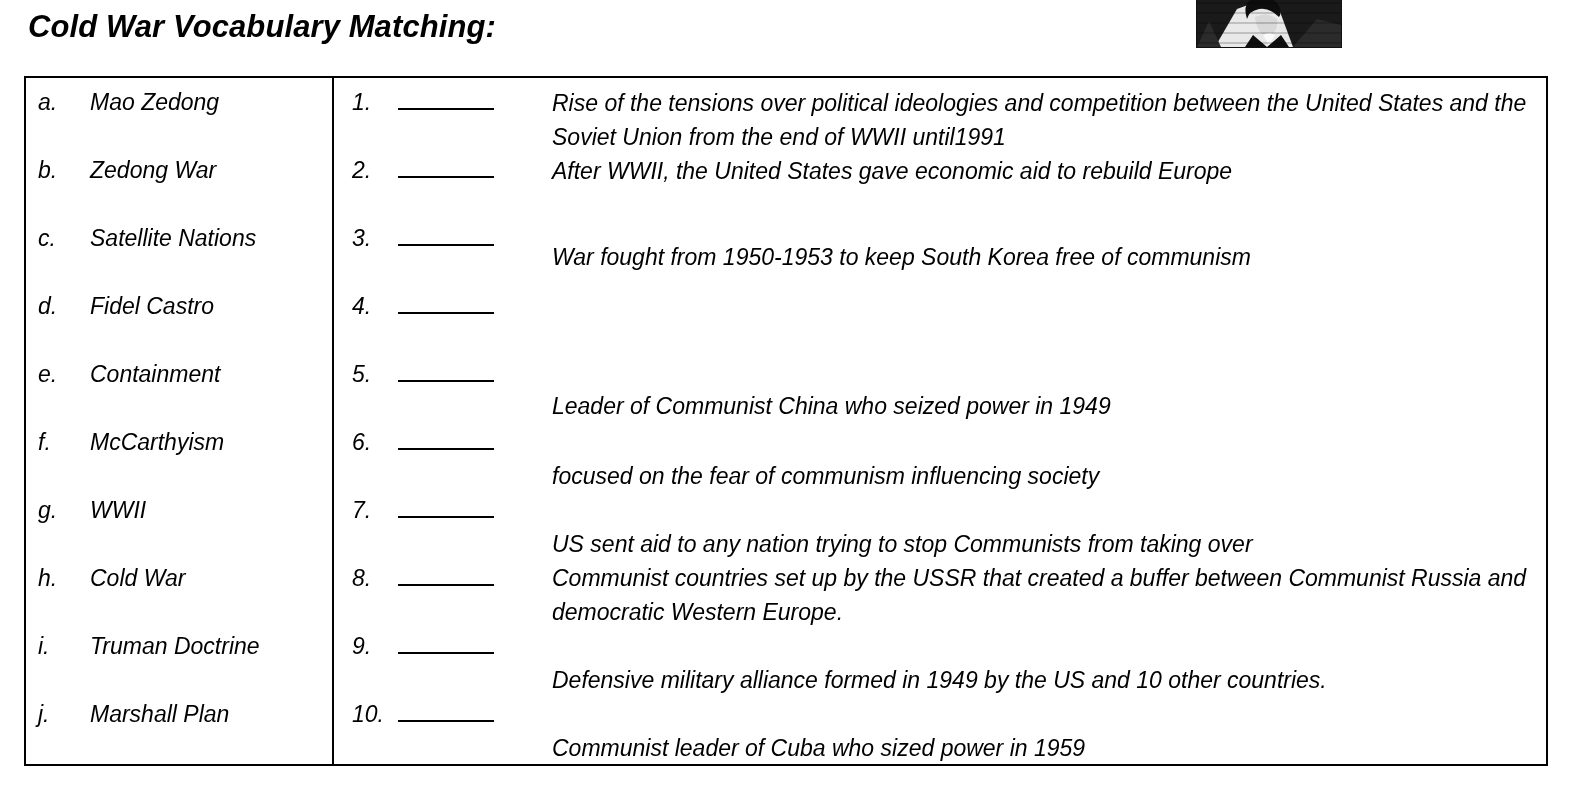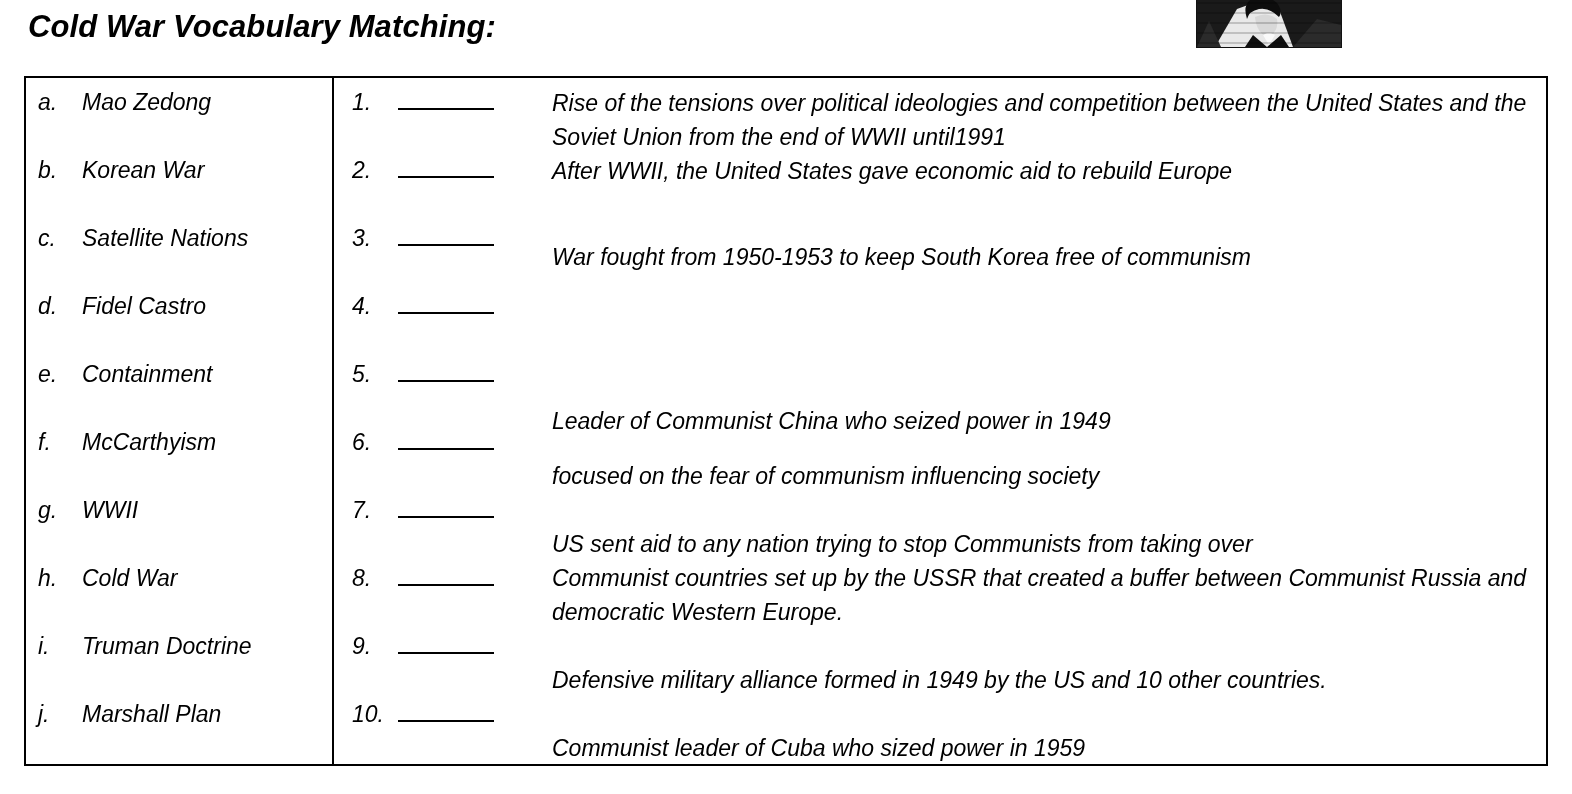--- a/index.html
+++ b/index.html
@@ -90,20 +90,21 @@
     padding-left: 12px;
     font-size: 23px;
     line-height: 28px;
   }
   .term-letter {
     width: 44px;
     flex: none;
   }
   .term-label {
     flex: 1;
+    margin-left: 8px;
   }
 
   .blank-row {
     display: flex;
     align-items: baseline;
     height: 68px;
     padding-left: 18px;
     font-size: 23px;
     line-height: 28px;
   }
@@ -157,21 +158,21 @@
 
   <div class="match-table">
 
     <div class="col-terms">
       <div class="term-row">
         <span class="term-letter">a.</span>
         <span class="term-label">Mao Zedong</span>
       </div>
       <div class="term-row">
         <span class="term-letter">b.</span>
-        <span class="term-label">Korean War</span>
+        <span class="term-label">Zedong War</span>
       </div>
       <div class="term-row">
         <span class="term-letter">c.</span>
         <span class="term-label">Satellite Nations</span>
       </div>
       <div class="term-row">
         <span class="term-letter">d.</span>
         <span class="term-label">Fidel Castro</span>
       </div>
       <div class="term-row">
@@ -240,21 +241,21 @@
       <div class="blank-row">
         <span class="blank-num">10.</span>
         <span class="blank-line"></span>
       </div>
     </div>
 
     <div class="col-defs">
       <div class="def" style="top:8px">Rise of the tensions over political ideologies and competition between the United States and the Soviet Union from the end of WWII until1991</div>
       <div class="def" style="top:76px">After WWII, the United States gave economic aid to rebuild Europe</div>
       <div class="def" style="top:162px">War fought from 1950-1953 to keep South Korea free of communism</div>
-      <div class="def" style="top:326px">Leader of Communist China who seized power in 1949</div>
+      <div class="def" style="top:311px">Leader of Communist China who seized power in 1949</div>
       <div class="def" style="top:381px">focused on the fear of communism influencing society</div>
       <div class="def" style="top:449px">US sent aid to any nation trying to stop Communists from taking over</div>
       <div class="def" style="top:483px">Communist countries set up by the USSR that created a buffer between Communist Russia and democratic Western Europe.</div>
       <div class="def" style="top:585px">Defensive military alliance formed in 1949 by the US and 10 other countries.</div>
       <div class="def" style="top:653px">Communist leader of Cuba who sized power in 1959</div>
     </div>
 
   </div>
 </div>
 

